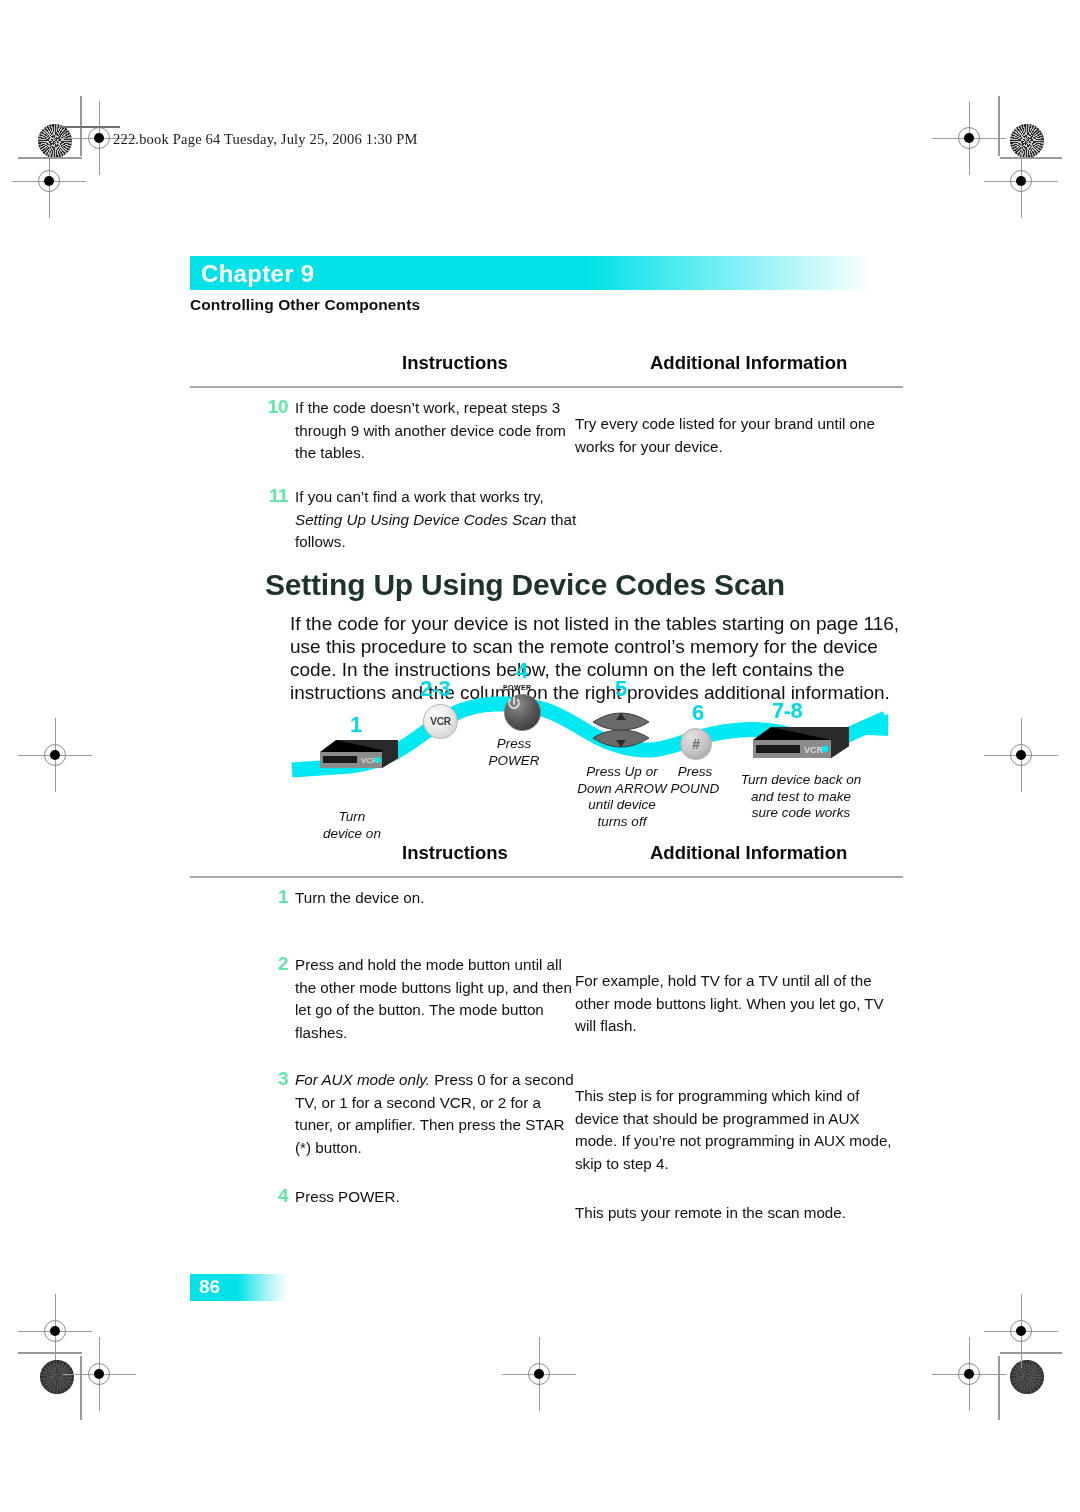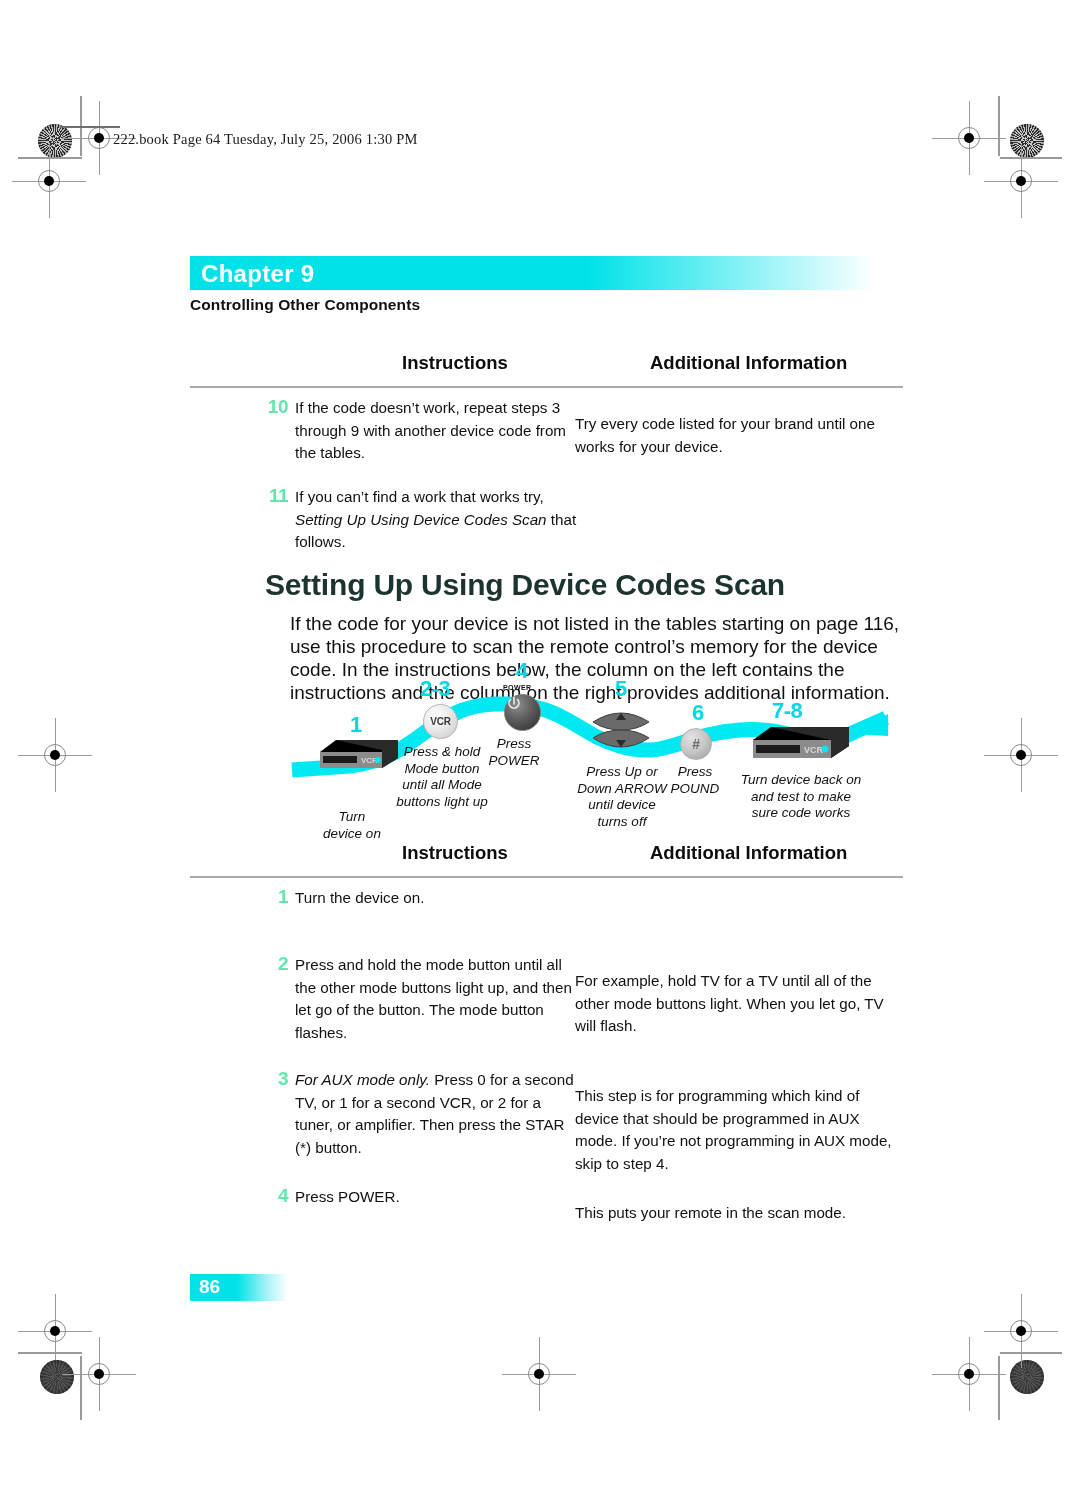--- a/index.html
+++ b/index.html
@@ -296,21 +296,20 @@
         <text x="49" y="25" font-family="Liberation Sans, sans-serif" font-size="8" font-weight="bold" fill="#d8d8d8">VCR</text>
         <circle cx="66" cy="22" r="3" fill="#00e8f2"></circle>
       </svg>
     </div>
     <div class="dg-cap" style="left:12px;top:110px;width:100px;margin-top:37px;">Turn<br>device on</div>
 
     <div class="dg-num" style="left:130px;top:14px;">2-3</div>
     <div class="modebtn" style="left:133px;top:42px;">
       <span>VCR</span>
     </div>
-    <div class="dg-cap" style="left:98px;top:82px;width:108px;">Press &amp; hold<br>Mode button<br>until all Mode<br>buttons light up</div>
 
     <div class="dg-num" style="left:226px;top:-4px;">4</div>
     <div class="dg-tiny" style="left:213px;top:22px;">POWER</div>
     <div class="powerbtn" style="left:214px;top:32px;">
       <svg width="18" height="18" viewBox="0 0 24 24">
         <path d="M12 3 L12 12" stroke="#e8e8e8" stroke-width="2.2" stroke-linecap="round" fill="none"></path>
         <path d="M7.3 6.2 A6.6 6.6 0 1 0 16.7 6.2" stroke="#e8e8e8" stroke-width="2.2" fill="none" stroke-linecap="round"></path>
       </svg>
     </div>
     <div class="dg-cap" style="left:186px;top:74px;width:76px;">Press<br>POWER</div>

